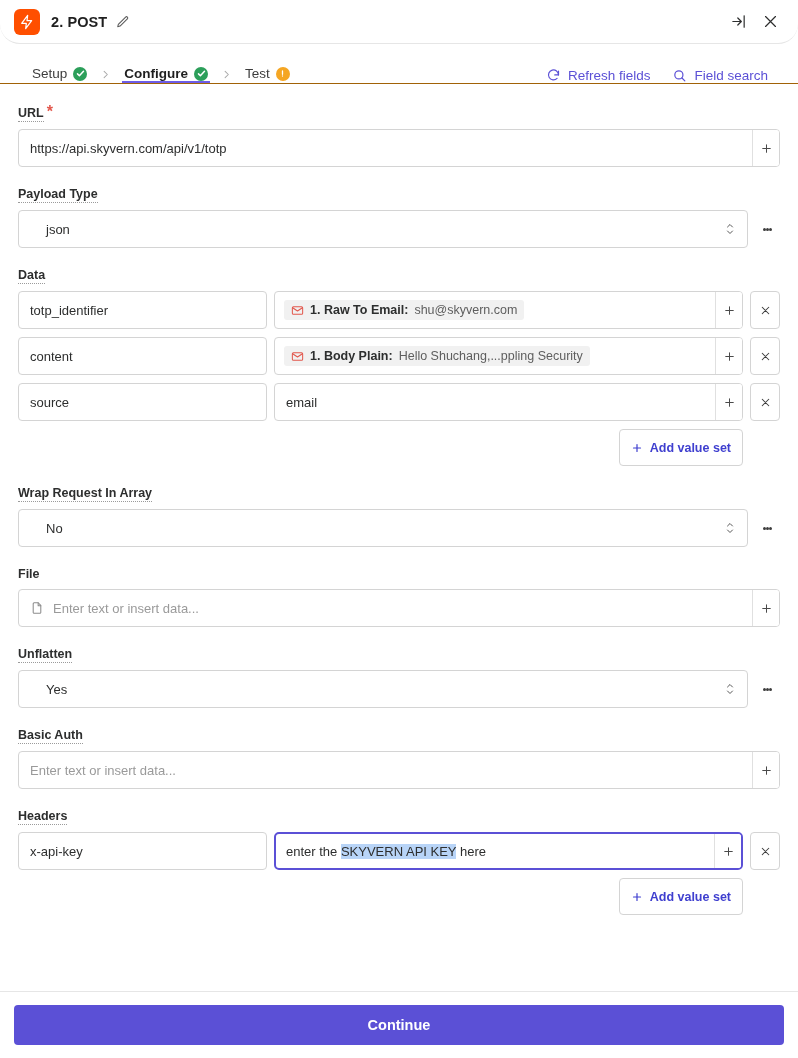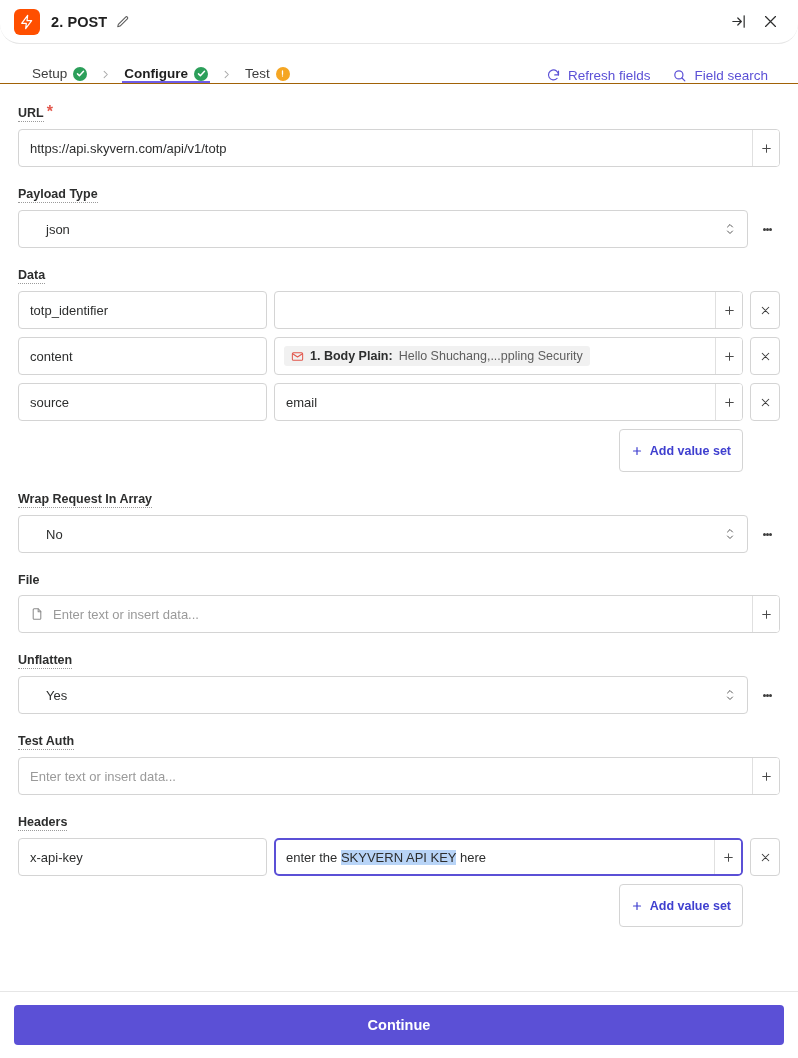--- a/index.html
+++ b/index.html
@@ -223,21 +223,21 @@
   }
   .token .mail-ic { color: #e2574c; margin-right: 6px; display:flex; flex:none; }
   .token .tk-label { font-weight: 700; color: #2d2e2e; white-space: nowrap; }
   .token .tk-value { color: #5e5e5e; margin-left: 6px; white-space: nowrap; overflow: hidden; text-overflow: ellipsis; }
 
   .addset-row { display: flex; justify-content: flex-end; margin-top: 4px; }
   .addset {
     display: inline-flex; align-items: center;
     border: 1px solid #d4d4d4;
     border-radius: 4px;
-    height: 43px;
+    height: 37px;
     padding: 1px 11px;
     font-size: 12.5px;
     font-weight: 700;
     color: #3f3fcf;
     cursor: pointer;
     background: #fff;
     margin-right: 37px;
   }
   .addset svg { margin-right: 7px; display: block; }
 
@@ -409,20 +409,30 @@
 
     <div class="group">
       <span class="field-label">Data</span>
 
       
       <div class="kvrow">
         <div class="ctl kvkey">
           <span class="txt">totp_identifier</span>
         </div>
         <div class="ctl kvval">
+          <span class="token">
+            <span class="mail-ic">
+              <svg width="13" height="13" viewBox="0 0 24 24" fill="none" stroke="currentColor" stroke-width="1.9" stroke-linecap="round" stroke-linejoin="round">
+                <rect x="2.5" y="5" width="19" height="14" rx="2"></rect>
+                  <path d="M3 7l9 6 9-6"></path>
+              </svg>
+            </span>
+            <span class="tk-label">1. Raw To Email:</span>
+            <span class="tk-value">shu@skyvern.com</span>
+          </span>
           <span style="flex:1"></span>
           <span class="plus-btn">
             <svg width="13" height="13" viewBox="0 0 24 24" fill="none" stroke="currentColor" stroke-width="1.9" stroke-linecap="round">
                 <path d="M12 5v14M5 12h14"></path>
               </svg>
           </span>
         </div>
         <div class="x-btn">
           <svg width="13" height="13" viewBox="0 0 24 24" fill="none" stroke="currentColor" stroke-width="1.9" stroke-linecap="round">
               <path d="M6 6l12 12M18 6L6 18"></path>
@@ -546,21 +556,21 @@
         </div>
         <div class="kebab">
           <span class="dot"></span>
             <span class="dot"></span>
             <span class="dot"></span>
         </div>
       </div>
     </div>
 
     <div class="group">
-      <span class="field-label">Test Auth</span>
+      <span class="field-label">Basic Auth</span>
       <div class="input-row">
         <div class="ctl flex">
           <span class="txt ph">Enter text or insert data...</span>
           <span class="plus-btn">
             <svg width="13" height="13" viewBox="0 0 24 24" fill="none" stroke="currentColor" stroke-width="1.9" stroke-linecap="round">
                 <path d="M12 5v14M5 12h14"></path>
               </svg>
           </span>
         </div>
       </div>

